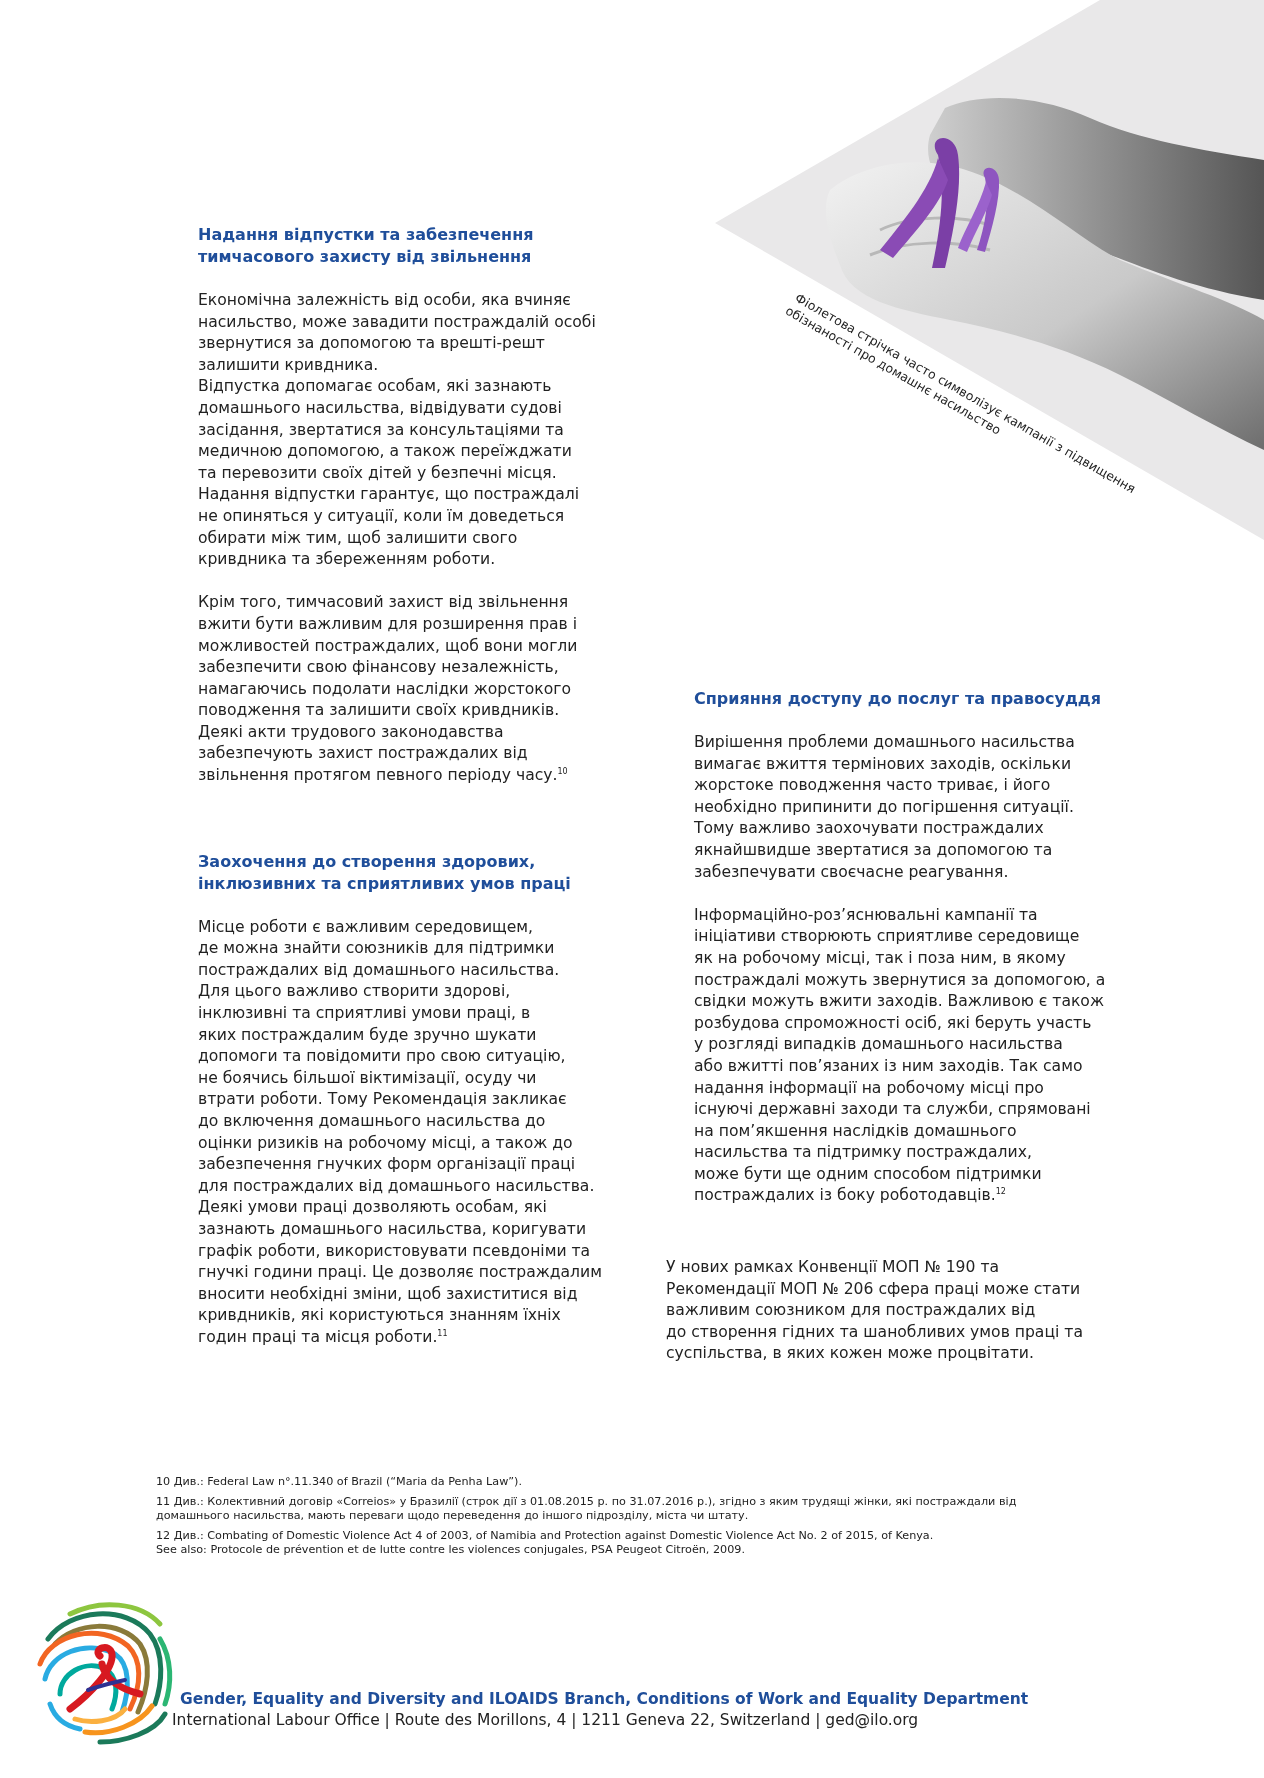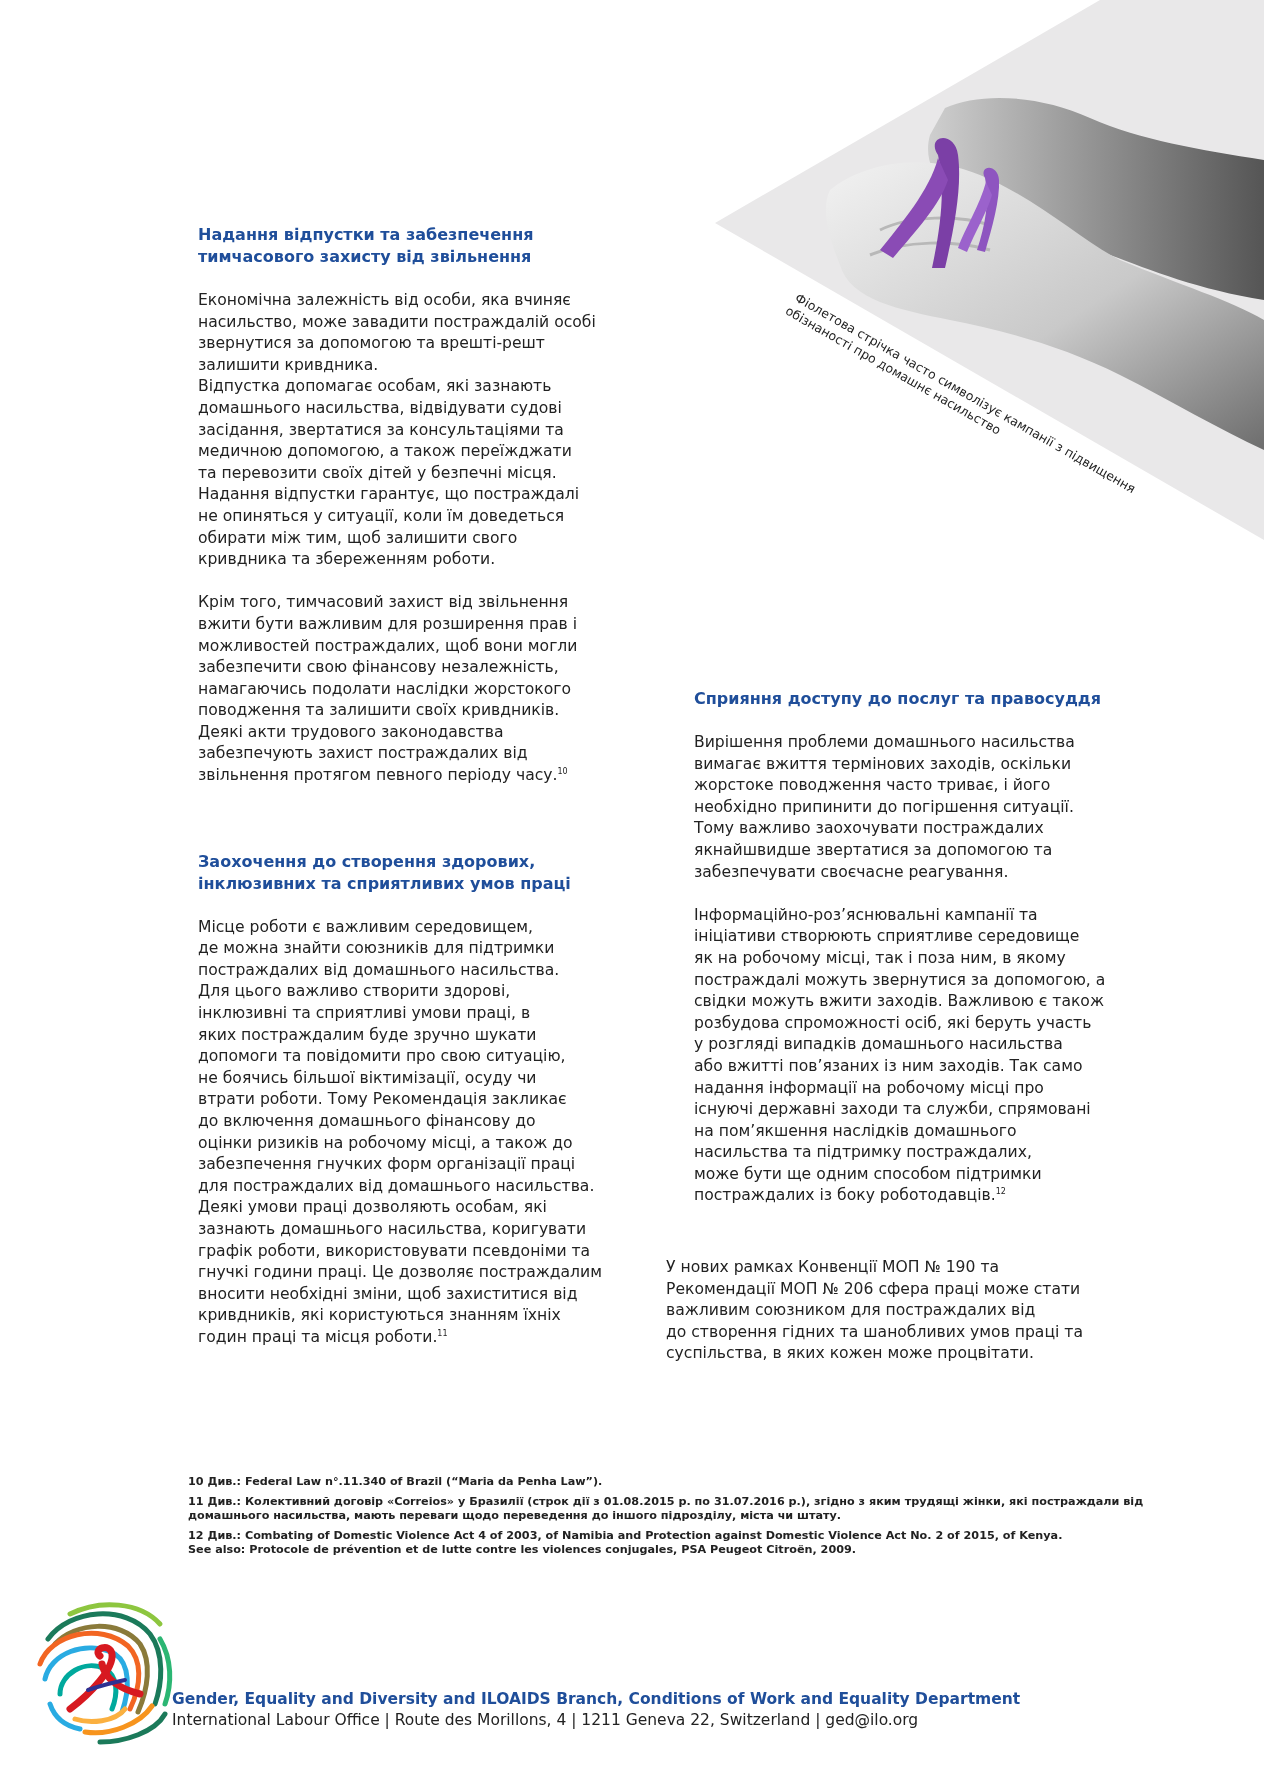--- a/index.html
+++ b/index.html
@@ -26,25 +26,25 @@
     margin: 0; font-size: 16px; line-height: 22px; font-weight: bold;
     color: #1f4e9a;
   }
   p.body {
     margin: 0; font-size: 15.6px; line-height: 21.6px; color: #222;
   }
   .gap-h { height: 22px; }
   .gap-p { height: 21.6px; }
   .line { display: block; white-space: nowrap; }
   sup { font-size: 8px; vertical-align: super; line-height: 0; }
-  .footnotes { position: absolute; left: 188px; top: 1475px; width: 900px; font-size: 11.2px; line-height: 14px; color: #222; font-weight: bold; }
+  .footnotes { position: absolute; left: 156px; top: 1475px; width: 900px; font-size: 11.2px; line-height: 14px; color: #222; }
   .footnotes .fn { margin-bottom: 6px; }
   .logo { position: absolute; left: 30px; top: 1594px; width: 152px; height: 152px; }
   .footer { position: absolute; left: 172px; top: 1689px; }
-  .footer .dept { font-size: 15.5px; font-weight: bold; color: #1f4e9a; line-height: 21px; white-space: nowrap; }
+  .footer .dept { font-size: 15.5px; font-weight: bold; color: #1f4e9a; line-height: 21px; white-space: nowrap; margin-left: 8px; }
   .footer .addr { font-size: 15.5px; color: #222; line-height: 21px; white-space: nowrap; }
 </style>
 </head>
 <body>
 
 <svg class="bg-shape" width="1264" height="1778">
   <polygon points="1100,0 1264,0 1264,540 715,223" fill="#e9e8e9"></polygon>
 </svg>
 
 <svg class="hands" width="1264" height="540">
@@ -126,21 +126,21 @@
   <p class="body">
     <span class="line">Місце роботи є важливим середовищем,</span>
     <span class="line">де можна знайти союзників для підтримки</span>
     <span class="line">постраждалих від домашнього насильства.</span>
     <span class="line">Для цього важливо створити здорові,</span>
     <span class="line">інклюзивні та сприятливі умови праці, в</span>
     <span class="line">яких постраждалим буде зручно шукати</span>
     <span class="line">допомоги та повідомити про свою ситуацію,</span>
     <span class="line">не боячись більшої віктимізації, осуду чи</span>
     <span class="line">втрати роботи. Тому Рекомендація закликає</span>
-    <span class="line">до включення домашнього фінансову до</span>
+    <span class="line">до включення домашнього насильства до</span>
     <span class="line">оцінки ризиків на робочому місці, а також до</span>
     <span class="line">забезпечення гнучких форм організації праці</span>
     <span class="line">для постраждалих від домашнього насильства.</span>
     <span class="line">Деякі умови праці дозволяють особам, які</span>
     <span class="line">зазнають домашнього насильства, коригувати</span>
     <span class="line">графік роботи, використовувати псевдоніми та</span>
     <span class="line">гнучкі години праці. Це дозволяє постраждалим</span>
     <span class="line">вносити необхідні зміни, щоб захиститися від</span>
     <span class="line">кривдників, які користуються знанням їхніх</span>
     <span class="line"><span>годин праці та місця роботи.</span><sup>11</sup></span>

